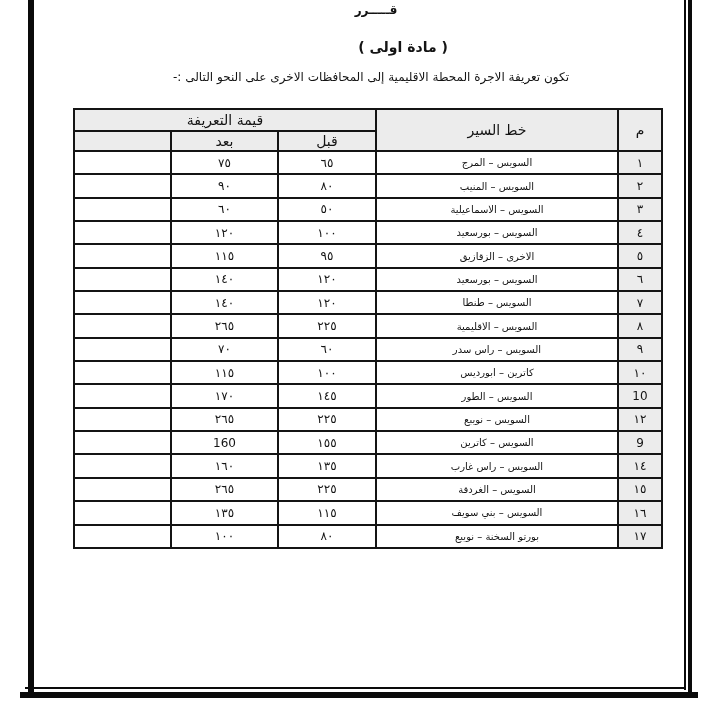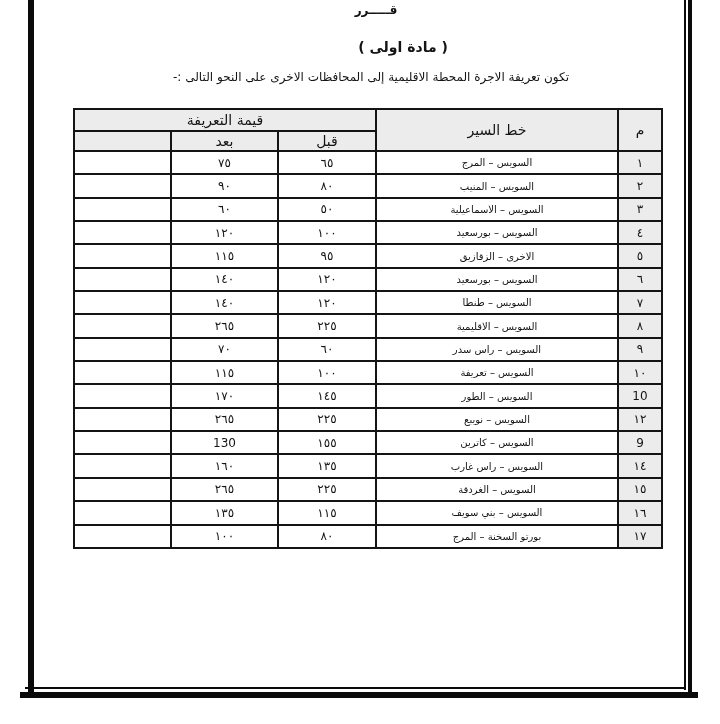--- a/index.html
+++ b/index.html
@@ -145,21 +145,21 @@
   <tr>
     <td class="shaded serial">٩</td>
     <td class="route">السويس – راس سدر</td>
     <td class="num">٦٠</td>
     <td class="num">٧٠</td>
     <td class="spare"></td>
   </tr>
 
   <tr>
     <td class="shaded serial">١٠</td>
-    <td class="route">السويس – تعريفة</td>
+    <td class="route">كاترين – ابورديس</td>
     <td class="num">١٠٠</td>
     <td class="num">١١٥</td>
     <td class="spare"></td>
   </tr>
 
   <tr>
     <td class="shaded serial">10</td>
     <td class="route">السويس – الطور</td>
     <td class="num">١٤٥</td>
     <td class="num">١٧٠</td>
@@ -171,21 +171,21 @@
     <td class="route">السويس – نويبع</td>
     <td class="num">٢٢٥</td>
     <td class="num">٢٦٥</td>
     <td class="spare"></td>
   </tr>
 
   <tr>
     <td class="shaded serial">9</td>
     <td class="route">السويس – كاترين</td>
     <td class="num">١٥٥</td>
-    <td class="num">130</td>
+    <td class="num">160</td>
     <td class="spare"></td>
   </tr>
 
   <tr>
     <td class="shaded serial">١٤</td>
     <td class="route">السويس – راس غارب</td>
     <td class="num">١٣٥</td>
     <td class="num">١٦٠</td>
     <td class="spare"></td>
   </tr>
@@ -201,19 +201,19 @@
   <tr>
     <td class="shaded serial">١٦</td>
     <td class="route">السويس – بني سويف</td>
     <td class="num">١١٥</td>
     <td class="num">١٣٥</td>
     <td class="spare"></td>
   </tr>
 
   <tr>
     <td class="shaded serial">١٧</td>
-    <td class="route">بورتو السخنة – المرج</td>
+    <td class="route">بورتو السخنة – نويبع</td>
     <td class="num">٨٠</td>
     <td class="num">١٠٠</td>
     <td class="spare"></td>
   </tr>
 </tbody>
 </table>
 
 </body></html>

